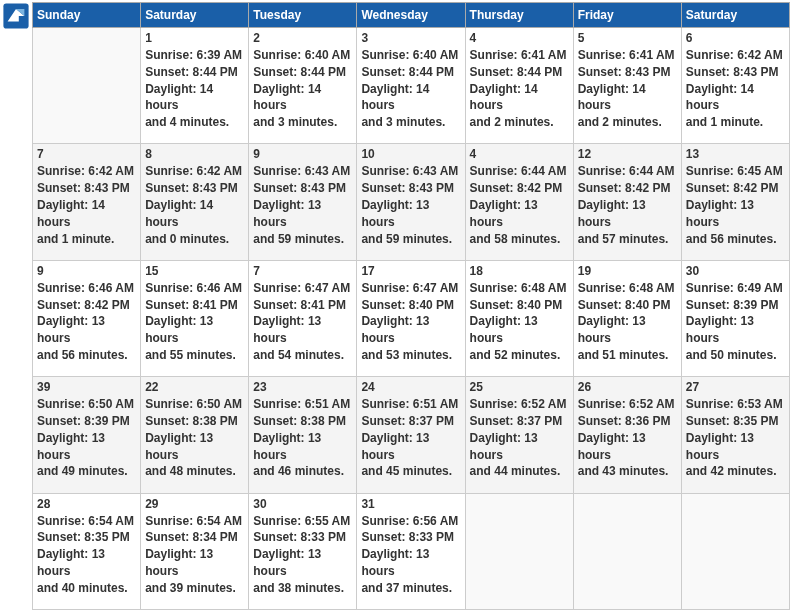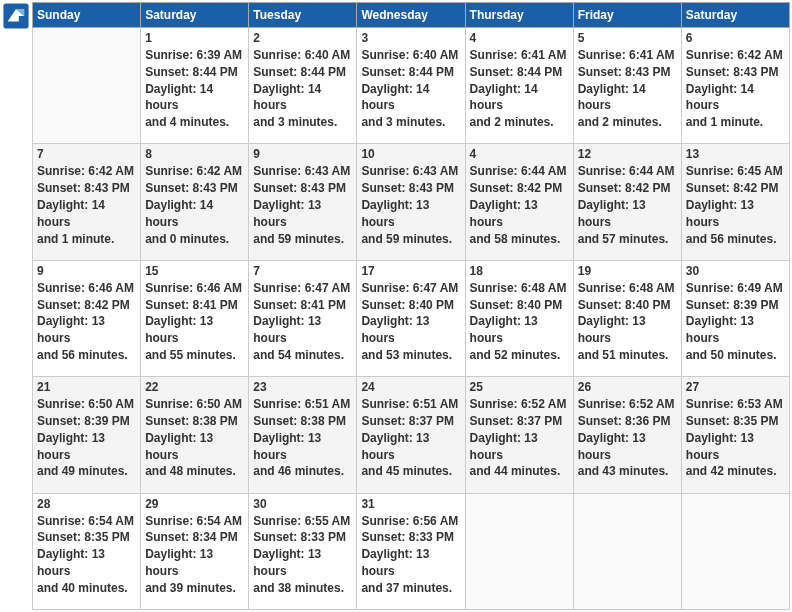--- a/index.html
+++ b/index.html
@@ -219,21 +219,21 @@
             <span class="day-num">19</span>
             <div class="day-info">Sunrise: 6:48 AM<br>Sunset: 8:40 PM<br>Daylight: 13 hours<br>and 51 minutes.</div>
           </td>
           <td>
             <span class="day-num">30</span>
             <div class="day-info">Sunrise: 6:49 AM<br>Sunset: 8:39 PM<br>Daylight: 13 hours<br>and 50 minutes.</div>
           </td>
         </tr>
         <tr class="row-alt">
           <td>
-            <span class="day-num">21</span>
+            <span class="day-num">39</span>
             <div class="day-info">Sunrise: 6:50 AM<br>Sunset: 8:39 PM<br>Daylight: 13 hours<br>and 49 minutes.</div>
           </td>
           <td>
             <span class="day-num">22</span>
             <div class="day-info">Sunrise: 6:50 AM<br>Sunset: 8:38 PM<br>Daylight: 13 hours<br>and 48 minutes.</div>
           </td>
           <td>
             <span class="day-num">23</span>
             <div class="day-info">Sunrise: 6:51 AM<br>Sunset: 8:38 PM<br>Daylight: 13 hours<br>and 46 minutes.</div>
           </td>

